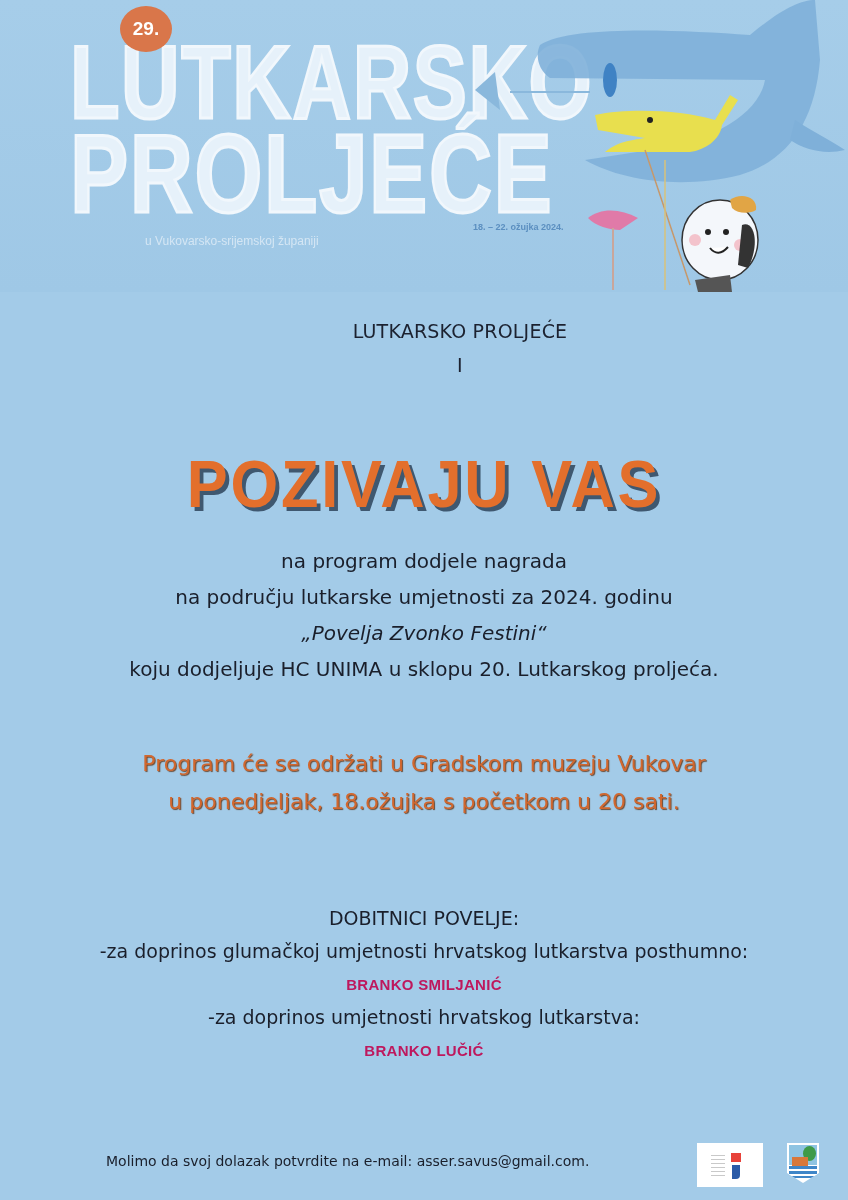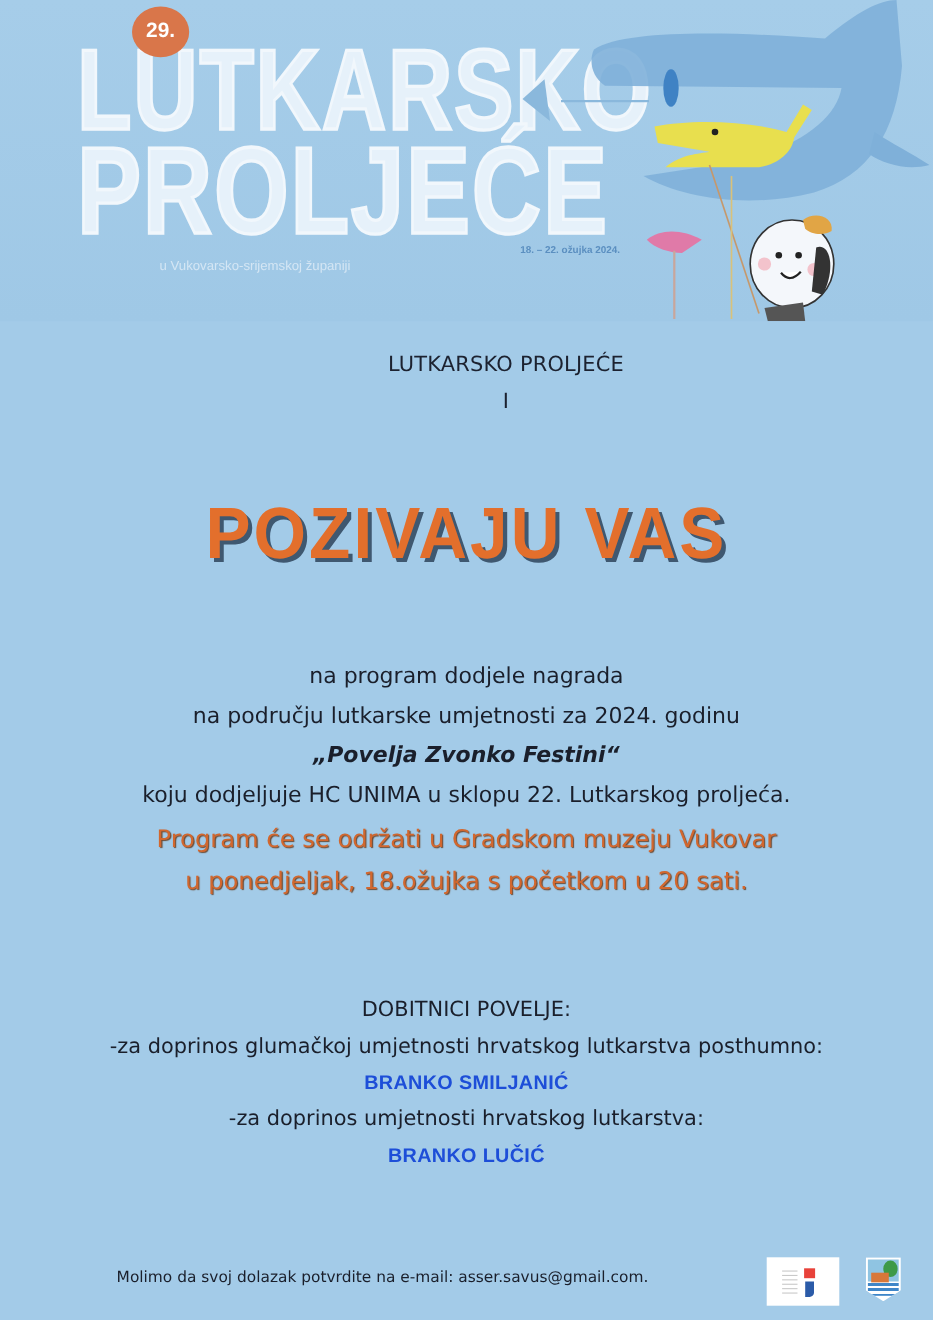--- a/index.html
+++ b/index.html
@@ -26,26 +26,26 @@
   .logo-sub { position: absolute; left: 145px; top: 234px; font: 12px "Liberation Sans", sans-serif; color: #d4e6f4; }
   .festival-dates { position: absolute; left: 448px; top: 222px; font: bold 9px "Liberation Sans", sans-serif; color: #5b8fc0; margin-left: 25px; }
 
   .whale-svg { position: absolute; left: 420px; top: 0; width: 428px; height: 292px; }
 
   
   .center { position: absolute; left: 0; width: 848px; text-align: center; }
   .organizers { top: 314px; font: 19px "DejaVu Sans", sans-serif; line-height: 34px; color: #1c2230; letter-spacing: 0.2px; padding-left: 36px; }
   .headline { top: 446px; font: bold 66px "Liberation Sans", sans-serif; color: #e36f2c;
     letter-spacing: 3px; text-shadow: 4px 4px 0 #3f5870; transform: scaleX(0.93); }
-  .invite { top: 596px; font: 20px "DejaVu Sans", sans-serif; line-height: 36px; color: #1a1f2b; }
-  .invite .italic { font-style: italic; font-weight: bold; }
+  .invite { top: 543px; font: 20px "DejaVu Sans", sans-serif; line-height: 36px; color: #1a1f2b; }
+  .invite .italic { font-style: italic; }
   .program { top: 745px; font: 22px "DejaVu Sans", sans-serif; line-height: 38px; color: #d2672e;
     text-shadow: 1px 1px 1px #6b4a33; }
   .winners { top: 902px; font: 19px "DejaVu Sans", sans-serif; line-height: 33px; color: #1a1f2b; }
-  .winner-name { color: #1d4ed8; font-weight: bold; font-family: "Liberation Sans", sans-serif; font-size: 18px; letter-spacing: 0.3px; }
+  .winner-name { color: #be185d; font-weight: bold; font-family: "Liberation Sans", sans-serif; font-size: 15px; letter-spacing: 0.3px; }
   .rsvp { position: absolute; left: 106px; top: 1153px; font: 14px "DejaVu Sans", sans-serif; color: #1a1f2b; }
 
   .logo-ministry { position: absolute; left: 697px; top: 1143px; width: 66px; height: 44px; background: #fff; }
   .logo-ministry .sq { position: absolute; left: 34px; top: 10px; width: 10px; height: 9px; background: #e8423a; }
   .logo-ministry .cm { position: absolute; left: 35px; top: 22px; width: 8px; height: 14px; background: #2b5ba8; border-radius: 0 0 4px 0; }
   .logo-ministry .ln { position: absolute; left: 14px; width: 14px; height: 1px; background: #c9c9c9; }
   .coat { position: absolute; left: 787px; top: 1143px; width: 32px; height: 40px; background: #ffffff;
     clip-path: polygon(0 0,100% 0,100% 75%,50% 100%,0 75%); }
   .coat .sky { position: absolute; left: 2px; top: 2px; width: 28px; height: 20px; background: #8fc4e2; }
   .coat .tree { position: absolute; left: 16px; top: 3px; width: 13px; height: 15px; border-radius: 50%; background: #3e9a48; }
@@ -98,21 +98,21 @@
     <div>LUTKARSKO PROLJEĆE</div>
     <div>I</div>
   </div>
 
   <div class="center headline">POZIVAJU VAS</div>
 
   <div class="center invite">
     <div>na program dodjele nagrada</div>
     <div>na području lutkarske umjetnosti za 2024. godinu</div>
     <div class="italic">„Povelja Zvonko Festini“</div>
-    <div>koju dodjeljuje HC UNIMA u sklopu 22. Lutkarskog proljeća.</div>
+    <div>koju dodjeljuje HC UNIMA u sklopu 20. Lutkarskog proljeća.</div>
   </div>
 
   <div class="center program">
     <div>Program će se održati u Gradskom muzeju Vukovar</div>
     <div>u ponedjeljak, 18.ožujka s početkom u 20 sati.</div>
   </div>
 
   <div class="center winners">
     <div>DOBITNICI POVELJE:</div>
     <div>-za doprinos glumačkoj umjetnosti hrvatskog lutkarstva posthumno:</div>

